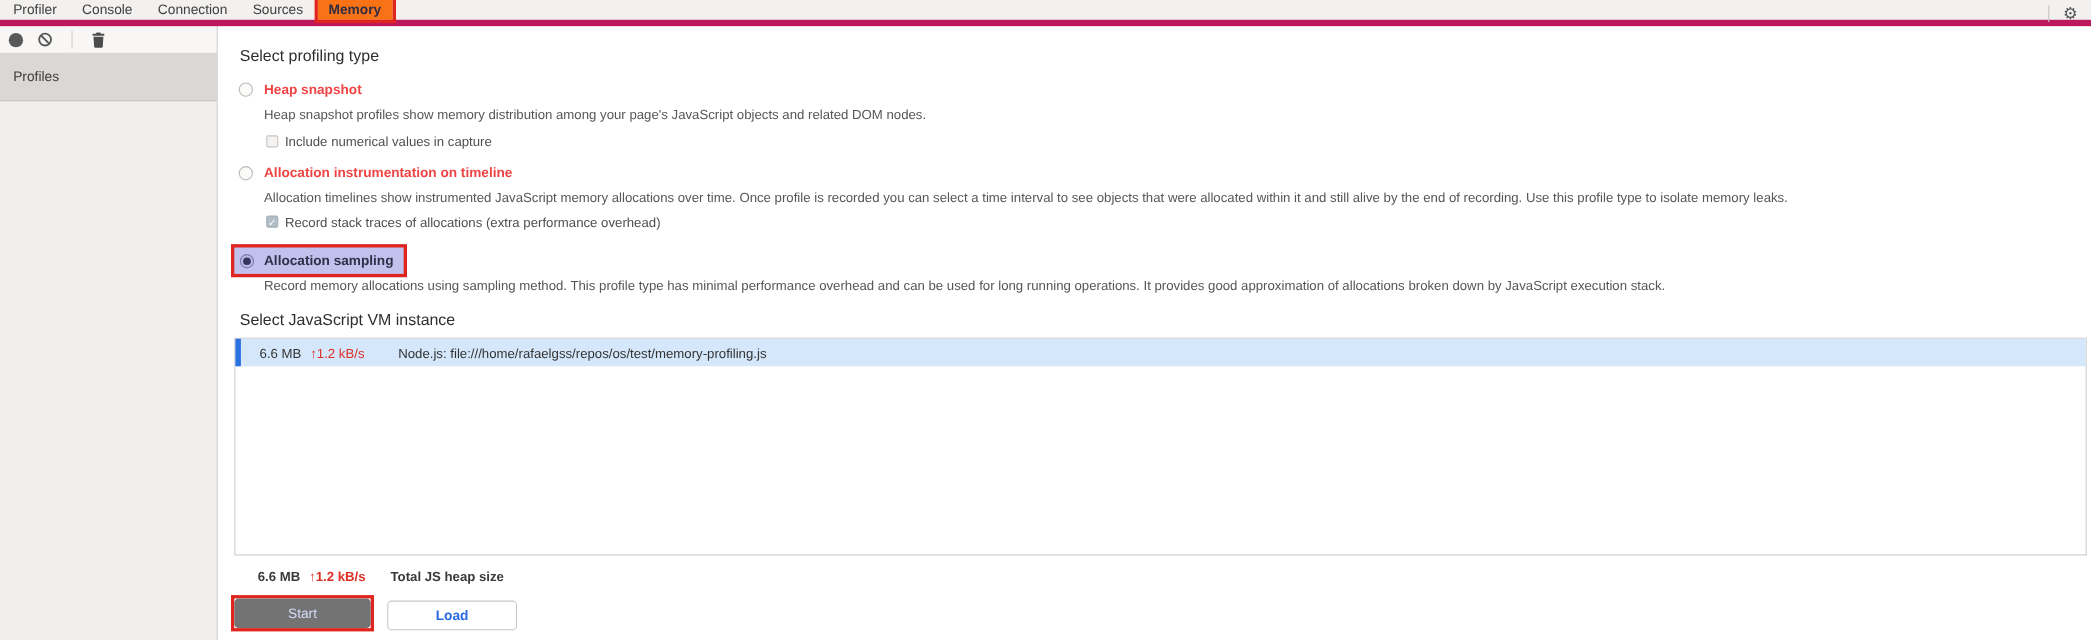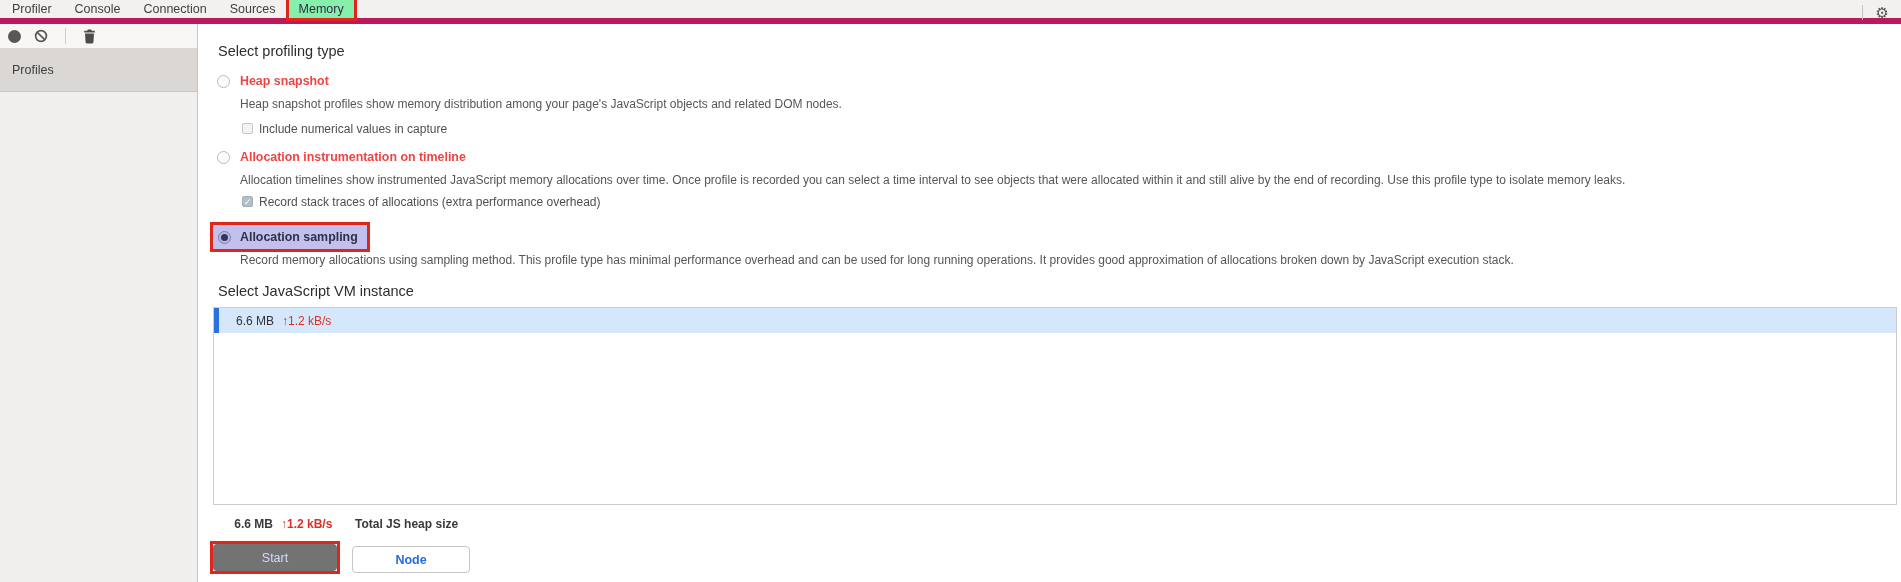--- a/index.html
+++ b/index.html
@@ -6,22 +6,22 @@
   html,body { background:#ffffff; }
   body { font-family:"Liberation Sans","DejaVu Sans",sans-serif; color:#3c3c3c; }
   .screen { position:relative; width:1901px; height:582px; background:#ffffff; overflow:hidden; }
 
   
   .tabbar { position:absolute; left:0; top:0; width:1901px; height:24px;
             background:#f2f1f0; border-bottom:6px solid #be185d;
             display:flex; align-items:center; padding-left:12px; gap:23px;
             font-size:12.5px; color:#3f3f3f; }
   .tab { cursor:default; white-space:nowrap; }
-  .tab.active { background:#86efac; padding:2px 10px; margin-left:-10px;
-                outline:3px solid #e0251f; color:#2e2e44; }
+  .tab.active { background:#f97316; padding:2px 10px; margin-left:-10px;
+                outline:3px solid #e0251f; color:#2e2e44;font-weight:bold; }
   .tabbar-right { position:absolute; right:12px; top:0; height:24px;
                   display:flex; align-items:center; gap:13px; }
   .tab-sep { width:1px; height:15px; background:#c6c4c2; }
   .gear { font-size:15px; color:#555; line-height:1; }
 
   
   .ltoolbar { position:absolute; left:0; top:24px; width:197px; height:25px;
               background:#f8f7f6; border-bottom:1px solid #d8d5d3;
               display:flex; align-items:center; padding-left:8px; gap:13px; }
   .rec-dot { width:13px; height:13px; border-radius:50%; background:#585858; }
@@ -139,28 +139,29 @@
       <span class="opt-label">Allocation sampling</span>
     </div>
     <span class="opt-desc" style="left:42px; top:229px;">Record memory allocations using sampling method. This profile type has minimal performance overhead and can be used for long running operations. It provides good approximation of allocations broken down by JavaScript execution stack.</span>
 
     <div class="h-section" style="left:20px; top:259px;">Select JavaScript VM instance</div>
 
     <div class="vm-table">
       <div class="vm-row">
         <span class="cell-size">6.6 MB</span>
         <span class="cell-rate">↑1.2 kB/s</span>
+        <span class="cell-name">Node.js: file:///home/rafaelgss/repos/os/test/memory-profiling.js</span>
       </div>
     </div>
 
     <div class="stats-row">
       <span class="cell-size">6.6 MB</span>
       <span class="cell-rate">↑1.2 kB/s</span>
       <span class="stats-label">Total JS heap size</span>
     </div>
 
     <div class="start-box">
       <button class="btn-start">Start</button>
     </div>
-    <button class="btn-load">Node</button>
+    <button class="btn-load">Load</button>
 
   </div>
 </div>
 
 </body></html>

